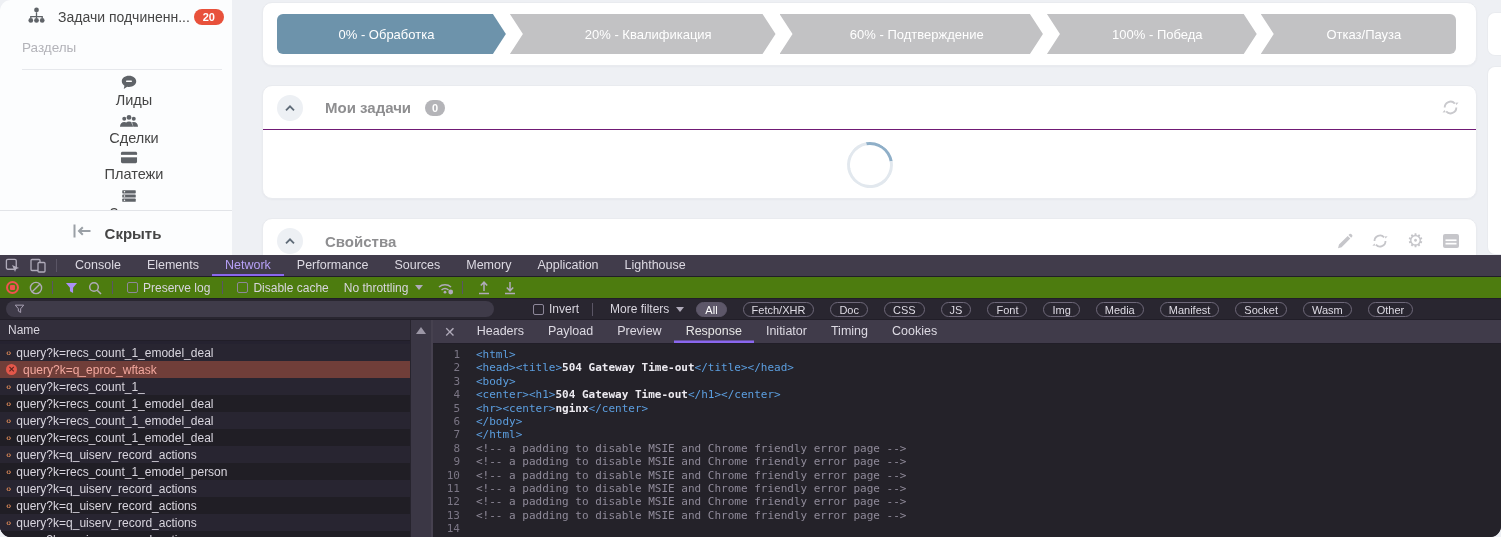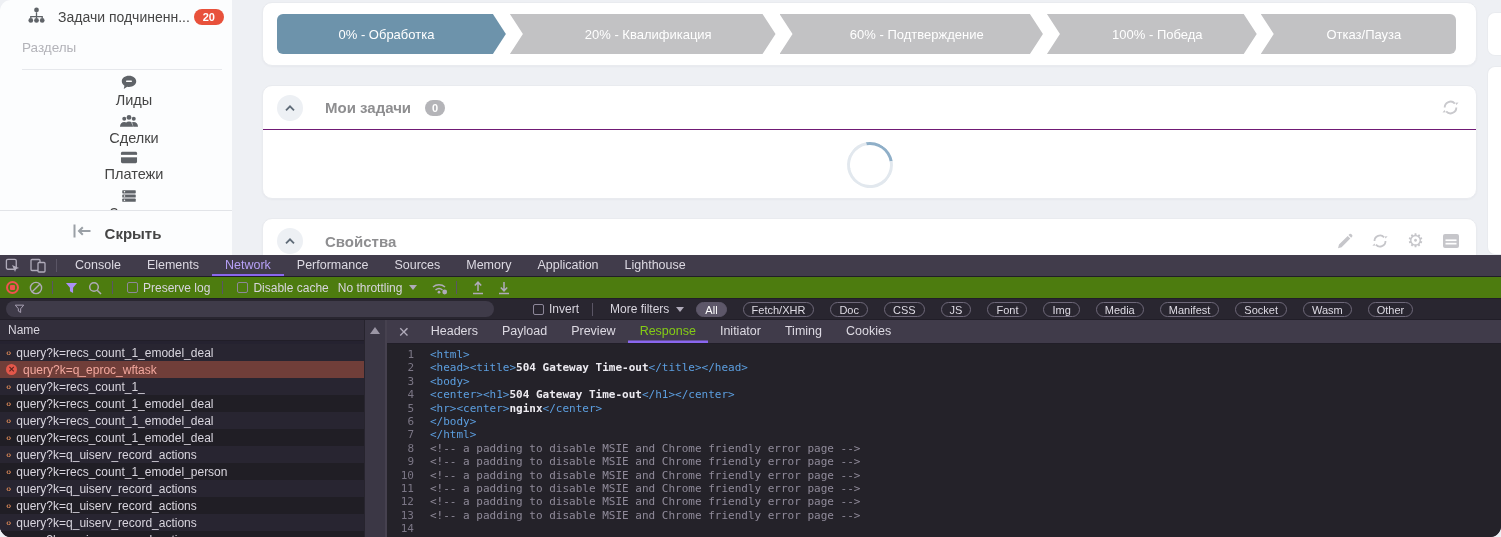--- a/index.html
+++ b/index.html
@@ -64,38 +64,38 @@
 
   .dt-filterrow { height:21px; background:#292630; border-bottom:1px solid #211e28; display:flex; align-items:center; }
   .filter-pill { margin-left:6px; width:488px; height:16px; background:#3f3b49; border-radius:8px; display:flex; align-items:center; padding:0 8px; gap:6px; }
   .filter-pill input { flex:1; background:transparent; border:none; outline:none; color:#d8d5de; font-size:12px; font-family:"Liberation Sans", sans-serif;margin-top:44px; }
   .filter-pill input::placeholder { color:#a79fb2; }
   .chips { display:flex; align-items:center; gap:16px; margin-left:12px; }
   .chip { height:15px; line-height:14px; padding:0 8px; border:1px solid #6e6879; border-radius:9px; font-size:11px; color:#dfdce5; cursor:pointer; white-space:nowrap; }
   .chip.active { background:#5d5769; border-color:#5d5769; color:#fff; }
 
   .dt-panels { position:relative; height:217px; display:flex; }
-  .dt-list { width:387px; position:relative; background:#252230; border-right:2px solid #46414f; overflow:hidden; }
+  .dt-list { width:433px; position:relative; background:#252230; border-right:2px solid #46414f; overflow:hidden; }
   .list-header { height:21px; background:#322e3b; border-bottom:1px solid #211e28; display:flex; align-items:center; padding-left:8px; }
   .net-rows { position:absolute; top:21px; left:0; right:21px; bottom:0; padding-top:3px; }
   .net-row { height:17px; display:flex; align-items:center; padding-left:6px; gap:6px; background:#282531; white-space:nowrap; overflow:hidden; cursor:pointer; }
   .net-row.alt { background:#201e25; }
   .net-row.selected { background:#703e39; }
   .net-row.selected .req-name { color:#f2a79d; }
   .req-name { font-size:12px; color:#d8d5de; }
   .code-ic { color:#c97f54; font-size:9.5px; font-weight:bold; letter-spacing:-1px; }
   .err-ic { width:11px; height:11px; border-radius:50%; background:#e4574a; color:#5c2420; font-size:8px; font-weight:bold; display:flex; align-items:center; justify-content:center; line-height:1; }
   .list-scrollbar { position:absolute; right:0; top:0; bottom:0; width:21px; background:#3b3745; border-left:1px solid #27242e; }
   .scroll-up { position:absolute; top:7px; left:5px; width:0; height:0; border-left:5px solid transparent; border-right:5px solid transparent; border-bottom:7px solid #9b96a5; cursor:pointer; }
 
   .dt-detail { flex:1; position:relative; background:#242229; overflow:hidden; }
   .detail-tabs { height:24px; background:#403b4a; border-bottom:1px solid #211e28; display:flex; align-items:center; }
   .close-x { margin:0 9px 0 11px; color:#b0abba; font-size:14px; cursor:pointer; line-height:1; }
   .d-tab { height:23px; line-height:23px; padding:0 12px; font-size:12.5px; color:#dddae3; cursor:pointer; }
-  .d-tab.active { color:#84cc16; box-shadow:inset 0 -2.5px 0 #8a67ef; }
+  .d-tab.active { color:#e5e5e5; box-shadow:inset 0 -2.5px 0 #8a67ef; }
   .code-area { position:absolute; top:24px; left:0; right:0; bottom:0; padding-top:4px; font-family:"DejaVu Sans Mono", "Liberation Mono", monospace; font-size:11px; overflow:hidden; }
   .code-line { height:13.4px; line-height:13.4px; display:flex; }
   .ln { width:27px; text-align:right; color:#7b7685; flex-shrink:0; }
   .code-text { margin-left:16px; white-space:pre; }
   .seg-tag { color:#5c9fe0; }
   .seg-text { color:#eceaf0; font-weight:bold; }
   .seg-comment { color:#8f8a99; }
 </style>
 </head>
 <body>
@@ -304,21 +304,21 @@
             <circle cx="6" cy="6" r="4.3" stroke="#b0abba" stroke-width="1.5" fill="none"></circle>
             <path d="M9.2 9.2 13 13" stroke="#b0abba" stroke-width="1.6"></path>
           </svg>
       </span>
       <span class="vsep" style="margin-left:10px;"></span>
       <span class="cbx" style="margin-left:9px;"></span>
       <span class="tb-lbl">Preserve log</span>
       <span class="vsep" style="margin-left:12px;"></span>
       <span class="cbx" style="margin-left:9px;"></span>
       <span class="tb-lbl">Disable cache</span>
-      <span class="tb-lbl" style="margin-left:9px;">No throttling</span>
+      <span class="tb-lbl" style="margin-left:15px;">No throttling</span>
       <span class="caret"></span>
       <span class="tb-ic" style="margin-left:14px;">
         <svg width="17" height="14" viewBox="0 0 17 14">
             <path d="M2 6a9 9 0 0 1 12 0" stroke="#b0abba" stroke-width="1.5" fill="none"></path>
             <path d="M4.5 9a5.5 5.5 0 0 1 7 0" stroke="#b0abba" stroke-width="1.5" fill="none"></path>
             <circle cx="8" cy="11.2" r="1.4" fill="#b0abba"></circle>
             <circle cx="13.7" cy="11" r="2.4" fill="#b0abba"></circle>
           </svg>
       </span>
       <span class="vsep" style="margin-left:8px;"></span>

